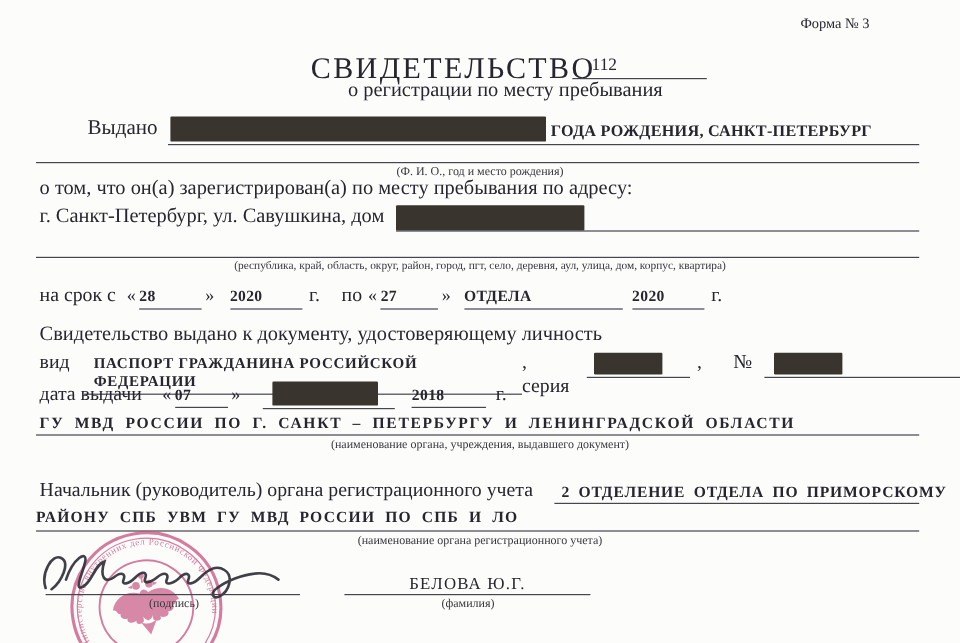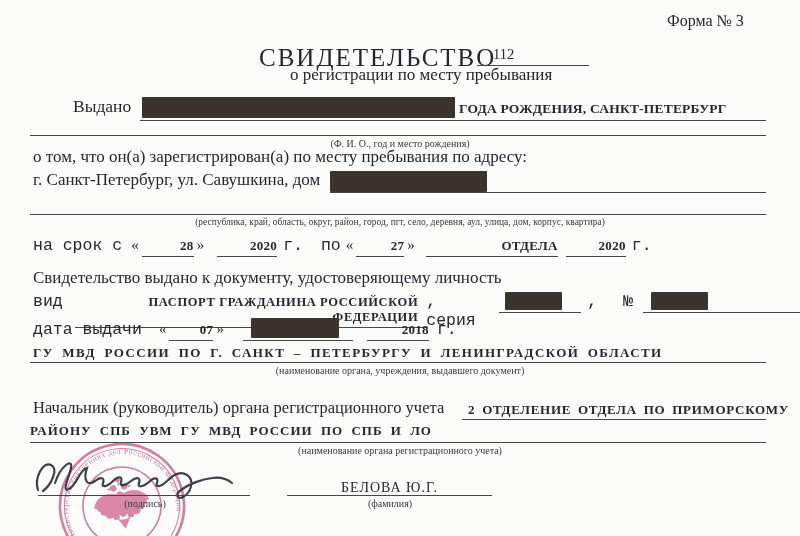--- a/index.html
+++ b/index.html
@@ -8,30 +8,30 @@
     background:#fcfcfb;color:#26262e;
     font-family:"Liberation Serif","DejaVu Serif",serif;
   }
   .t{position:absolute;white-space:nowrap;}
   .fs17{font-size:17px;}
   .cap{position:absolute;font-size:10px;color:#38383f;text-align:center;white-space:nowrap;}
   .hline{position:absolute;height:1px;background:#45454e;z-index:1;}
   .filled{font-weight:bold;font-size:13px;letter-spacing:.3px;}
   .redact{display:inline-block;background:#39352e;border-radius:1px;z-index:2;}
   .frow{position:absolute;display:flex;align-items:baseline;}
-  .ubox{border-bottom:1px solid #45454e;text-align:right;padding-bottom:2px;}
+  .ubox{border-bottom:1px solid #45454e;text-align:left;padding-bottom:2px;}
   .quote{font-size:15px;padding:0 3px;}
-  .lbl{font-size:16.5px;font-family:Liberation Mono, monospace;}
+  .lbl{font-size:16.5px;}
   .stamp{position:absolute;z-index:2;}
   .sig{position:absolute;z-index:3;}
 </style>
 </head>
 <body>
 
-<div class="t" style="left:667px;top:12px;font-size:16px;">Форма № 3</div>
+<div class="t" style="left:667px;top:12px;font-size:12px;">Форма № 3</div>
 
 <div class="t" style="left:259px;top:44px;font-size:25px;letter-spacing:2px;">СВИДЕТЕЛЬСТВО</div>
 <div class="t ubox" style="left:477px;top:46px;width:96px;font-size:14.5px;text-align:left;padding-left:16px;">112</div>
 <div class="t" style="left:258px;top:65px;font-size:17px;margin-left:32px;">о регистрации по месту пребывания</div>
 
 <div class="t" style="left:73px;top:96px;font-size:17.5px;">Выдано</div>
 <div class="redact t" style="left:142px;top:97px;width:313px;height:21px;"></div>
 <div class="t" style="left:459px;top:101px;font-weight:bold;font-size:13.5px;letter-spacing:.2px;">ГОДА РОЖДЕНИЯ, САНКТ-ПЕТЕРБУРГ</div>
 <div class="hline" style="left:140px;top:120px;width:626px;"></div>
 <div class="hline" style="left:30px;top:135px;width:736px;"></div>

